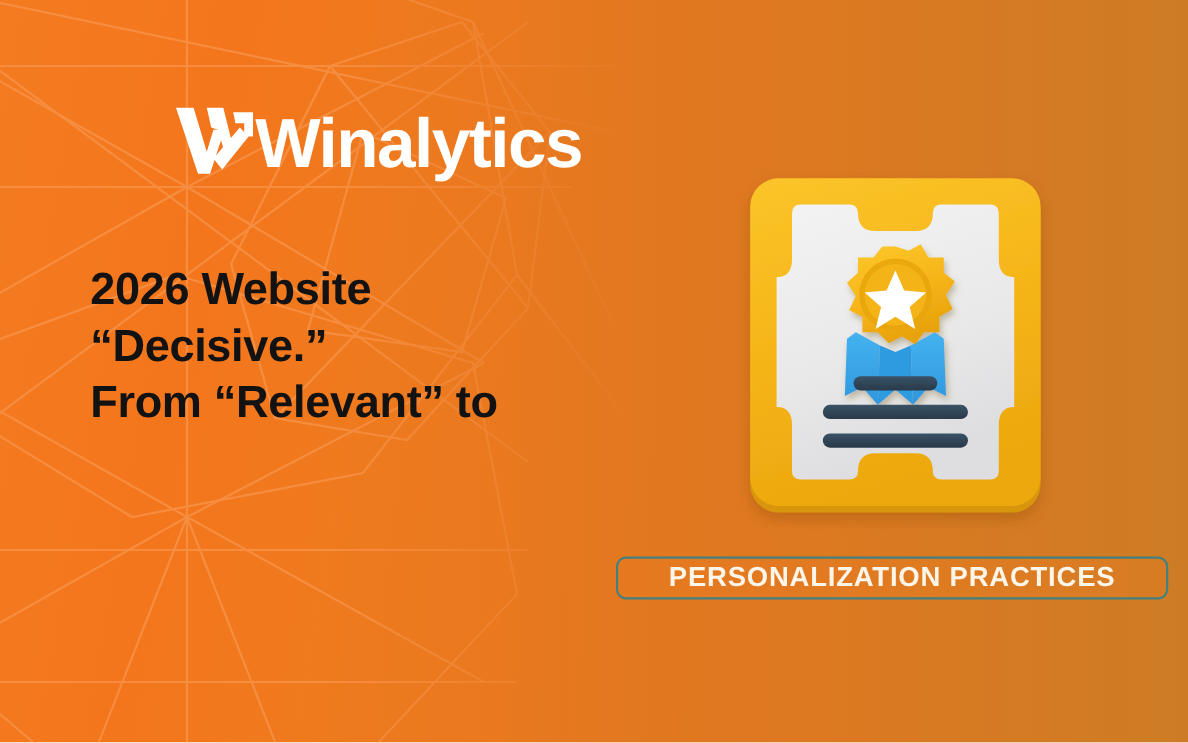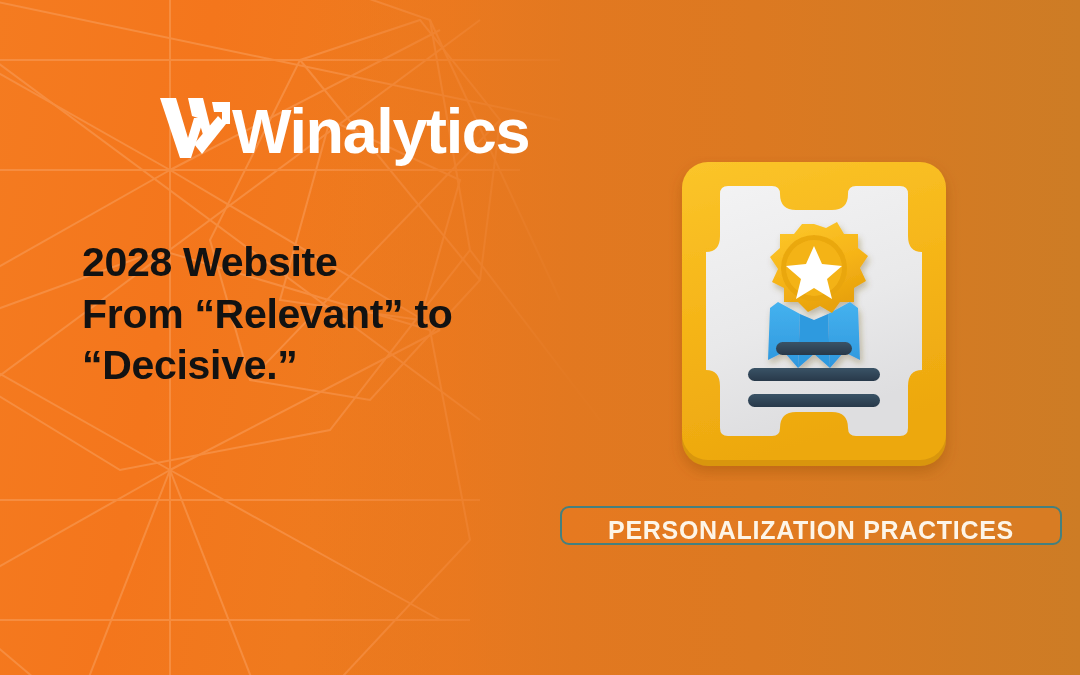--- a/index.html
+++ b/index.html
@@ -99,21 +99,21 @@
   .label-pill {
     position: absolute;
     left: 560px;
     top: 506px;
     width: 502px;
     height: 39px;
     border: 2px solid #44807f;
     border-radius: 9px;
     background: rgba(240,126,32,0.30);
     display: flex;
-    align-items: flex-end;
+    align-items: center;
     justify-content: center;
     box-sizing: border-box;
   }
   .label-pill span {
     color: #fdf5e8;
     font-size: 25px;
     font-weight: bold;
     letter-spacing: 0.7px;
     line-height: 1;
     white-space: nowrap;
@@ -172,23 +172,23 @@
         <polygon points="30,4 45,4 54,40 46,44 40,24 34,22"></polygon>
 
         <polygon points="44,60 36,50 60,22 68,30"></polygon>
         <polygon points="54,8 72,8 72,30 64,30 64,18 56,18"></polygon>
       </g>
     </svg>
     <div class="logo-word">Winalytics</div>
   </div>
 
   <div class="headline">
-    <span class="hl-line">2028 Website</span>
+    <span class="hl-line">2026 Website</span>
+    <span class="hl-line">“Decisive.”</span>
     <span class="hl-line">From “Relevant” to</span>
-    <span class="hl-line">“Decisive.”</span>
   </div>
 
   <div class="cert-wrap">
     <svg viewBox="0 0 300 325" aria-hidden="true">
       <defs>
         <linearGradient id="frameGrad" x1="0" y1="0" x2="0.25" y2="1">
           <stop offset="0%" stop-color="#fbc52a"></stop>
           <stop offset="55%" stop-color="#f5b417"></stop>
           <stop offset="100%" stop-color="#eda80f"></stop>
         </linearGradient>

